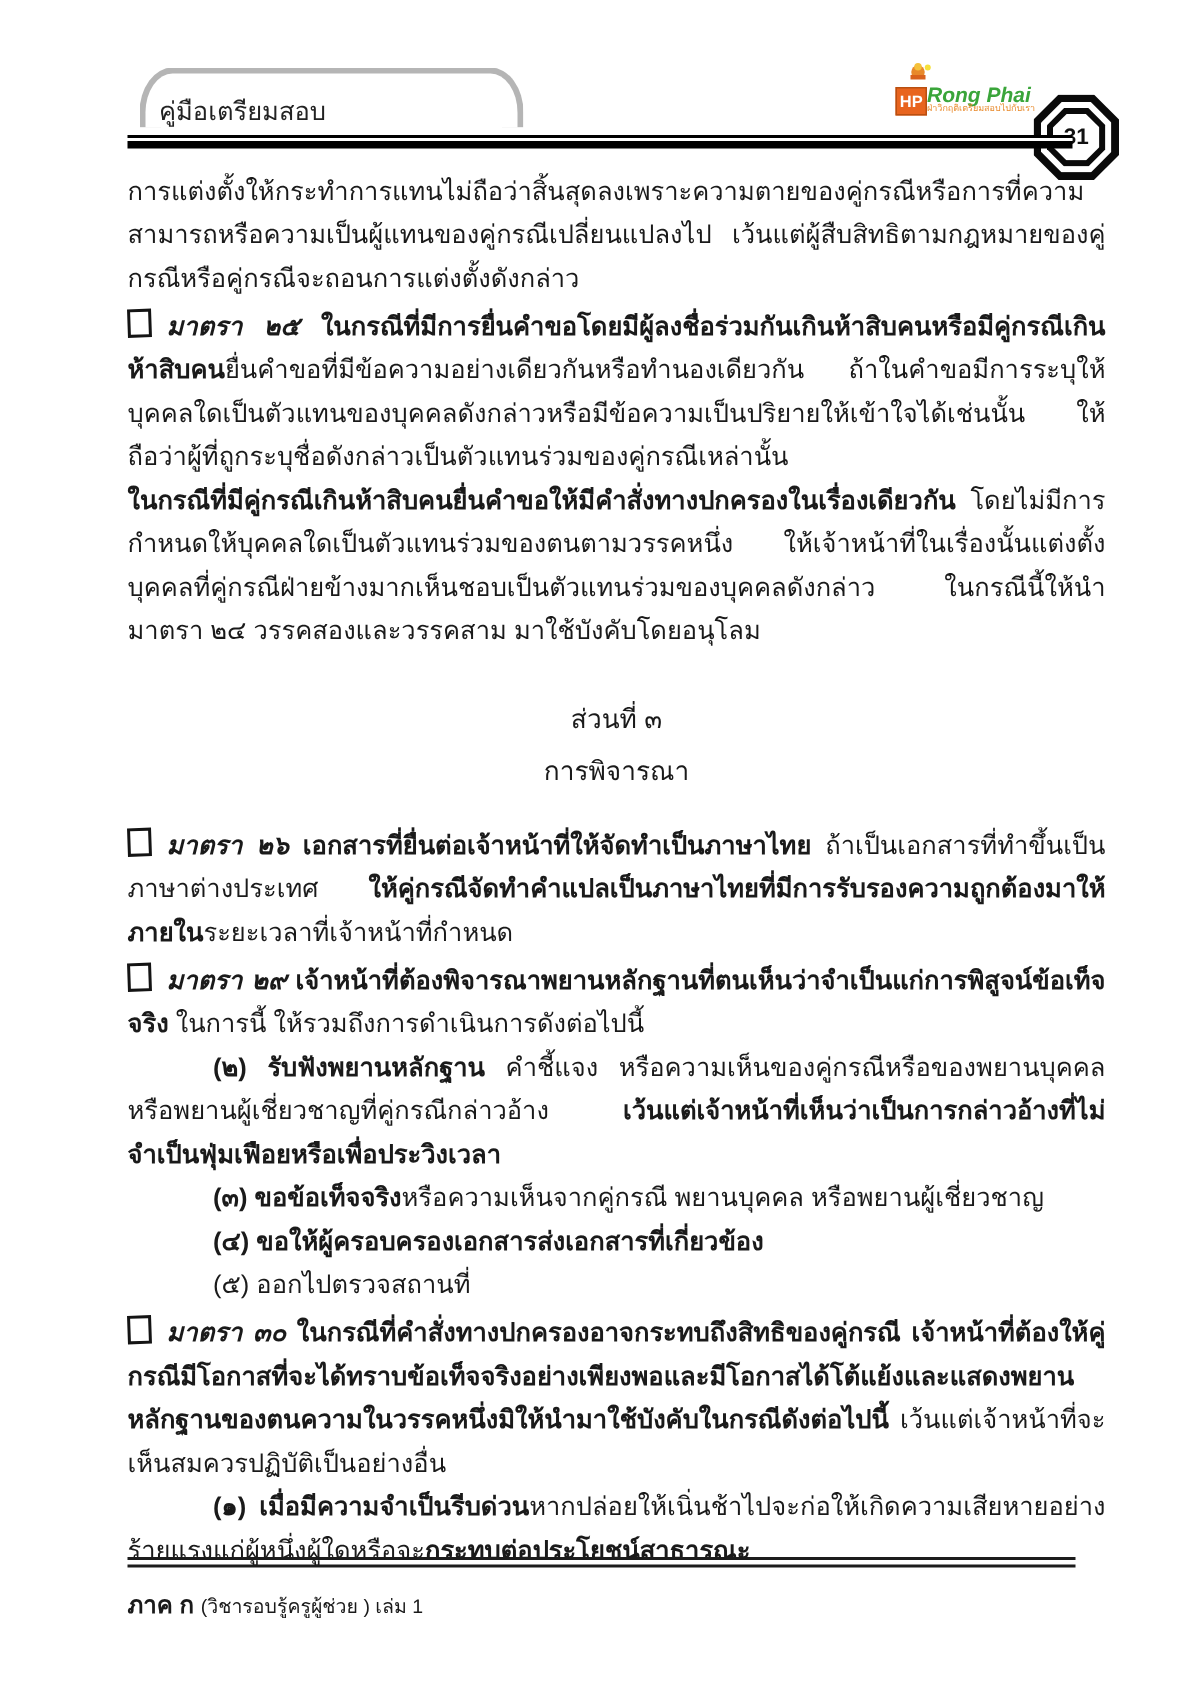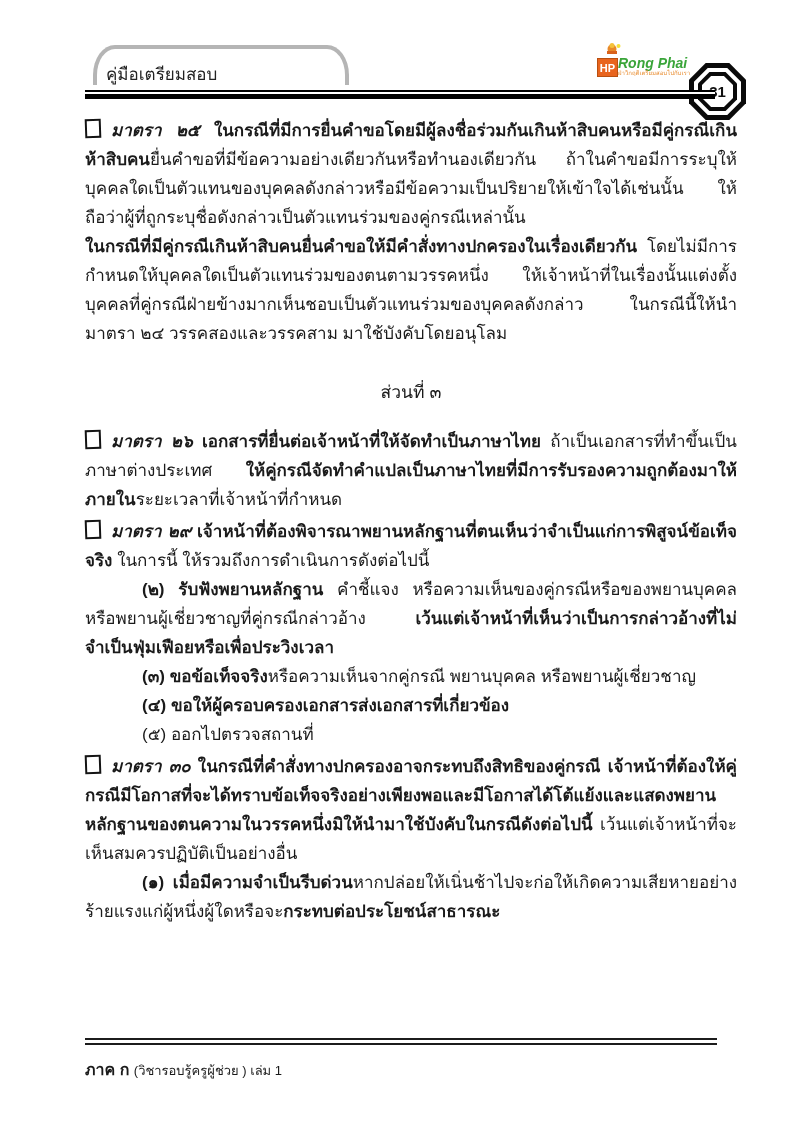--- a/index.html
+++ b/index.html
@@ -94,24 +94,26 @@
     </div>
 
     <div class="rule">
       <div class="thin"></div>
         <div class="gap"></div>
         <div class="thick"></div>
     </div>
   </div>
 
   <div class="content" id="doc-body">
+      <p class="para"><span>การแต่งตั้งให้กระทำการแทนไม่ถือว่าสิ้นสุดลงเพราะความตายของคู่กรณีหรือการที่ความสามารถหรือความเป็นผู้แทนของคู่กรณีเปลี่ยนแปลงไป เว้นแต่ผู้สืบสิทธิตามกฎหมายของคู่กรณีหรือคู่กรณีจะถอนการแต่งตั้งดังกล่าว</span></p>
       <p class="law"><span class="cbx"></span><span class="bi">มาตรา ๒๕</span><span class="b"> ในกรณีที่มีการยื่นคำขอโดยมีผู้ลงชื่อร่วมกันเกินห้าสิบคนหรือมีคู่กรณีเกินห้าสิบคน</span><span>ยื่นคำขอที่มีข้อความอย่างเดียวกันหรือทำนองเดียวกัน ถ้าในคำขอมีการระบุให้บุคคลใดเป็นตัวแทนของบุคคลดังกล่าวหรือมีข้อความเป็นปริยายให้เข้าใจได้เช่นนั้น ให้ถือว่าผู้ที่ถูกระบุชื่อดังกล่าวเป็นตัวแทนร่วมของคู่กรณีเหล่านั้น</span></p>
       <p class="para"><span class="b">ในกรณีที่มีคู่กรณีเกินห้าสิบคนยื่นคำขอให้มีคำสั่งทางปกครองในเรื่องเดียวกัน</span><span> โดยไม่มีการกำหนดให้บุคคลใดเป็นตัวแทนร่วมของตนตามวรรคหนึ่ง ให้เจ้าหน้าที่ในเรื่องนั้นแต่งตั้งบุคคลที่คู่กรณีฝ่ายข้างมากเห็นชอบเป็นตัวแทนร่วมของบุคคลดังกล่าว ในกรณีนี้ให้นำมาตรา ๒๔ วรรคสองและวรรคสาม มาใช้บังคับโดยอนุโลม</span></p>
       <div class="heading">
         <div>ส่วนที่ ๓</div>
+        <div>การพิจารณา</div>
       </div>
       <p class="law"><span class="cbx"></span><span class="bi">มาตรา ๒๖</span><span class="b"> เอกสารที่ยื่นต่อเจ้าหน้าที่ให้จัดทำเป็นภาษาไทย</span><span> ถ้าเป็นเอกสารที่ทำขึ้นเป็นภาษาต่างประเทศ </span><span class="b">ให้คู่กรณีจัดทำคำแปลเป็นภาษาไทยที่มีการรับรองความถูกต้องมาให้ภายใน</span><span>ระยะเวลาที่เจ้าหน้าที่กำหนด</span></p>
       <p class="law"><span class="cbx"></span><span class="bi">มาตรา ๒๙</span><span class="b"> เจ้าหน้าที่ต้องพิจารณาพยานหลักฐานที่ตนเห็นว่าจำเป็นแก่การพิสูจน์ข้อเท็จจริง</span><span> ในการนี้ ให้รวมถึงการดำเนินการดังต่อไปนี้</span></p>
       <p class="item"><span class="b">(๒) รับฟังพยานหลักฐาน</span><span> คำชี้แจง หรือความเห็นของคู่กรณีหรือของพยานบุคคลหรือพยานผู้เชี่ยวชาญที่คู่กรณีกล่าวอ้าง </span><span class="b">เว้นแต่เจ้าหน้าที่เห็นว่าเป็นการกล่าวอ้างที่ไม่จำเป็นฟุ่มเฟือยหรือเพื่อประวิงเวลา</span></p>
       <p class="item"><span class="b">(๓) ขอข้อเท็จจริง</span><span>หรือความเห็นจากคู่กรณี พยานบุคคล หรือพยานผู้เชี่ยวชาญ</span></p>
       <p class="item"><span class="b">(๔) ขอให้ผู้ครอบครองเอกสารส่งเอกสารที่เกี่ยวข้อง</span></p>
       <p class="item"><span>(๕) ออกไปตรวจสถานที่</span></p>
       <p class="law"><span class="cbx"></span><span class="bi">มาตรา ๓๐</span><span class="b"> ในกรณีที่คำสั่งทางปกครองอาจกระทบถึงสิทธิของคู่กรณี เจ้าหน้าที่ต้องให้คู่กรณีมีโอกาสที่จะได้ทราบข้อเท็จจริงอย่างเพียงพอและมีโอกาสได้โต้แย้งและแสดงพยานหลักฐานของตนความในวรรคหนึ่งมิให้นำมาใช้บังคับในกรณีดังต่อไปนี้</span><span> เว้นแต่เจ้าหน้าที่จะเห็นสมควรปฏิบัติเป็นอย่างอื่น</span></p>
       <p class="item"><span class="b">(๑) เมื่อมีความจำเป็นรีบด่วน</span><span>หากปล่อยให้เนิ่นช้าไปจะก่อให้เกิดความเสียหายอย่างร้ายแรงแก่ผู้หนึ่งผู้ใดหรือจะ</span><span class="b">กระทบต่อประโยชน์สาธารณะ</span></p>
     </div>

